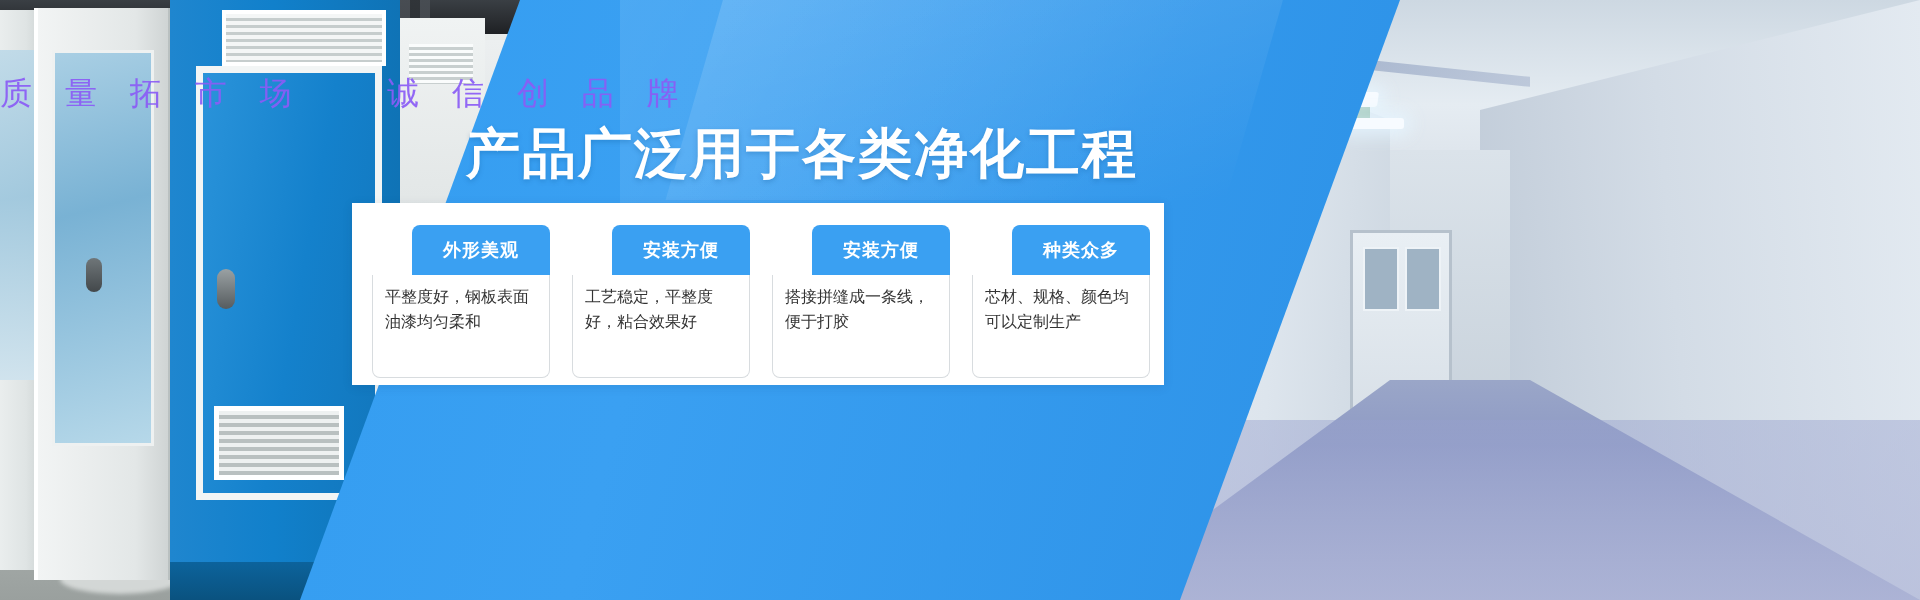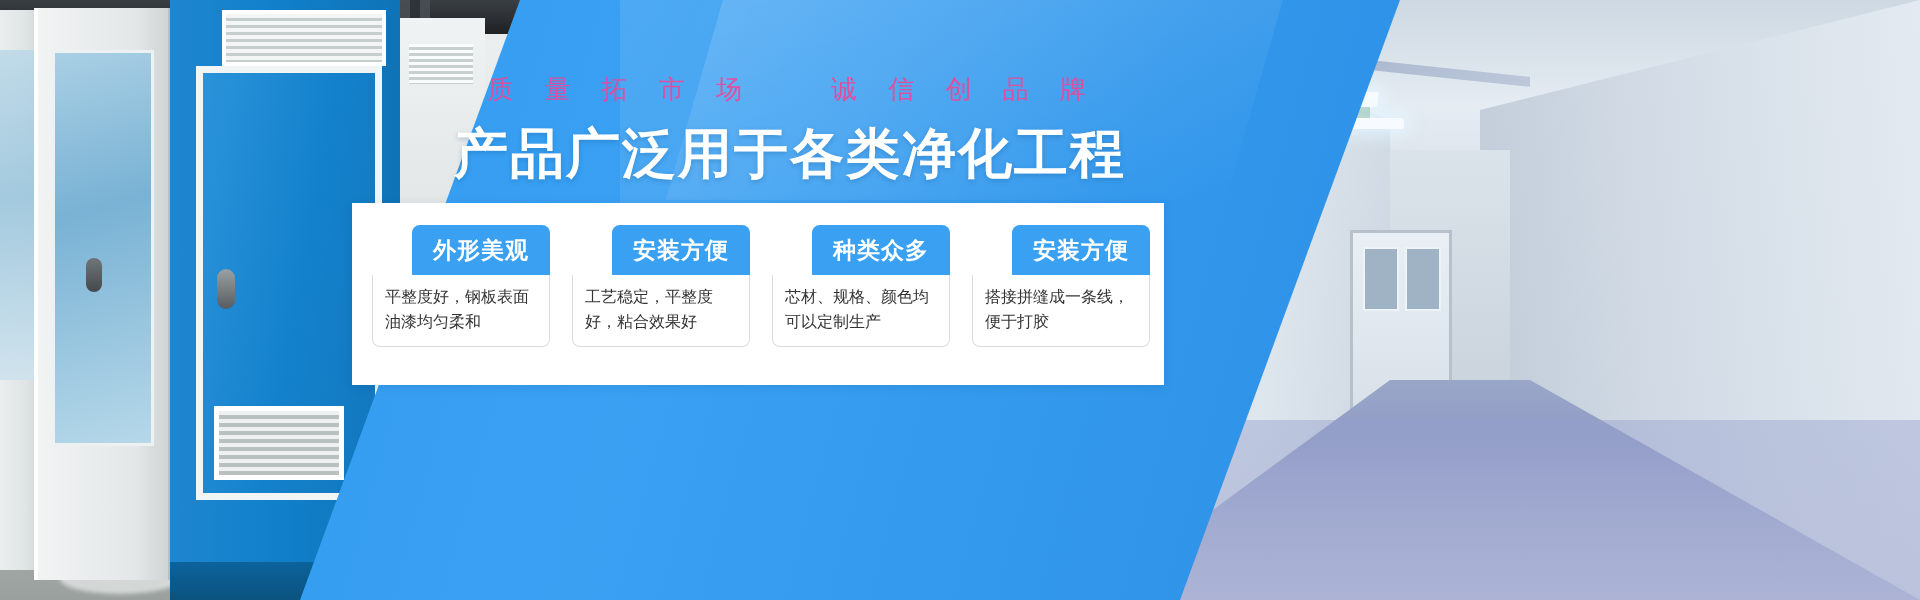--- a/index.html
+++ b/index.html
@@ -188,30 +188,29 @@
   .blue-sheen{
     position:absolute;left:700px;top:-40px;width:560px;height:240px;
     background:linear-gradient(160deg,rgba(255,255,255,.16),rgba(255,255,255,0));
     transform:skewX(-16deg);
     pointer-events:none;
   }
 
   
   .tagline{
     position:absolute;left:0;top:72px;width:1585px;
-    text-align:center;
-    font-size:26px;
+    font-size:32px;
     letter-spacing:12px;
-    color:#ec4899;
+    color:#8b5cf6;
     opacity:.92;
     font-family:"Liberation Sans","DejaVu Sans",sans-serif;
     white-space:pre;
   }
   .headline{
-    position:absolute;left:0;top:118px;width:1580px;
+    position:absolute;left:12px;top:118px;width:1580px;
     text-align:center;
     font-size:54px;
     font-weight:bold;
     color:#ffffff;
     letter-spacing:2px;
     font-family:"Liberation Sans","DejaVu Sans",sans-serif;
     text-shadow:0 2px 5px rgba(0,70,130,.25);
   }
 
   
@@ -227,28 +226,28 @@
   }
   .card{
     width:178px;
   }
   .card-head{
     height:50px;
     background:#3aa0f2;
     border-radius:8px 8px 0 0;
     display:flex;align-items:center;justify-content:center;
     color:#ffffff;
-    font-size:23px;
+    font-size:18px;
     font-weight:bold;
     letter-spacing:1px;
     font-family:"Liberation Sans","DejaVu Sans",sans-serif;
     margin-left:40px;
   }
   .card-body{
-    height:72px;
+    height:103px;
     background:#ffffff;
     border:1px solid #d8dcdf;
     border-top:none;
     border-radius:0 0 8px 8px;
     padding:9px 12px 0 12px;
     box-sizing:border-box;
     color:#333333;
     font-size:16px;
     line-height:25px;
     font-family:"Liberation Sans","DejaVu Sans",sans-serif;
@@ -317,25 +316,25 @@
         <div class="card-head">外形美观</div>
         <div class="card-body">平整度好，钢板表面油漆均匀柔和</div>
       </div>
 
       <div class="card">
         <div class="card-head">安装方便</div>
         <div class="card-body">工艺稳定，平整度好，粘合效果好</div>
       </div>
 
       <div class="card">
+        <div class="card-head">安装方便</div>
+        <div class="card-body">搭接拼缝成一条线，便于打胶</div>
+      </div>
+
+      <div class="card">
         <div class="card-head">种类众多</div>
         <div class="card-body">芯材、规格、颜色均可以定制生产</div>
       </div>
 
-      <div class="card">
-        <div class="card-head">安装方便</div>
-        <div class="card-body">搭接拼缝成一条线，便于打胶</div>
-      </div>
-
     </div>
   </div>
 
 </div>
 
 </body></html>

